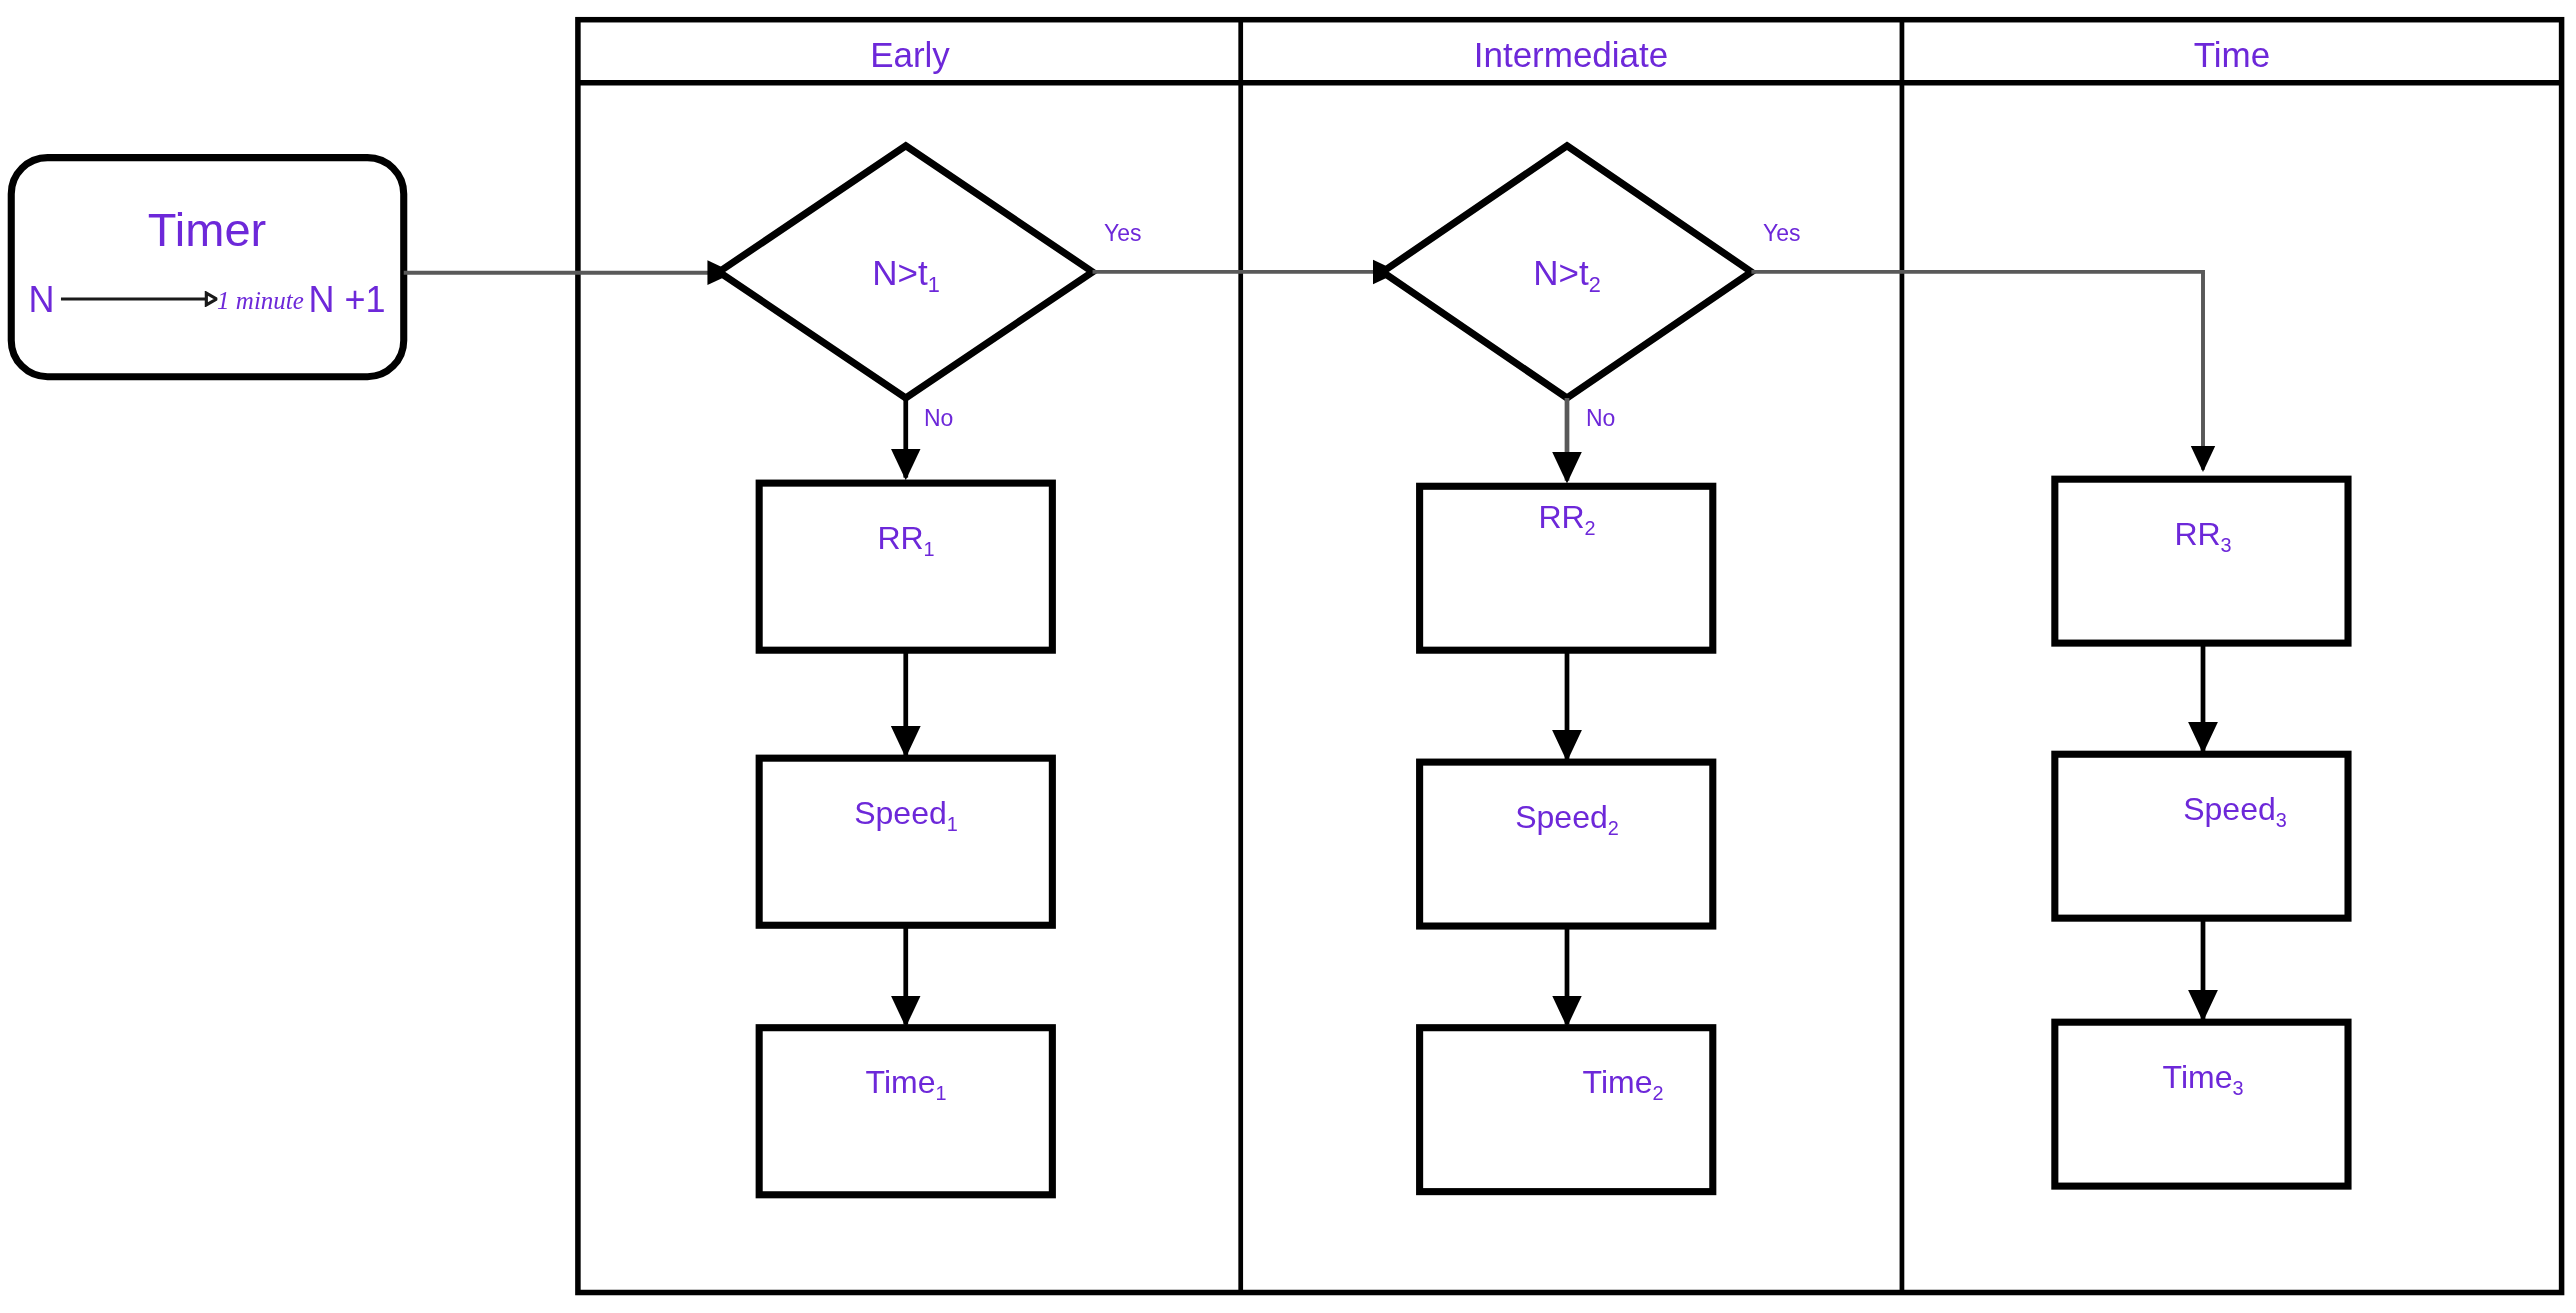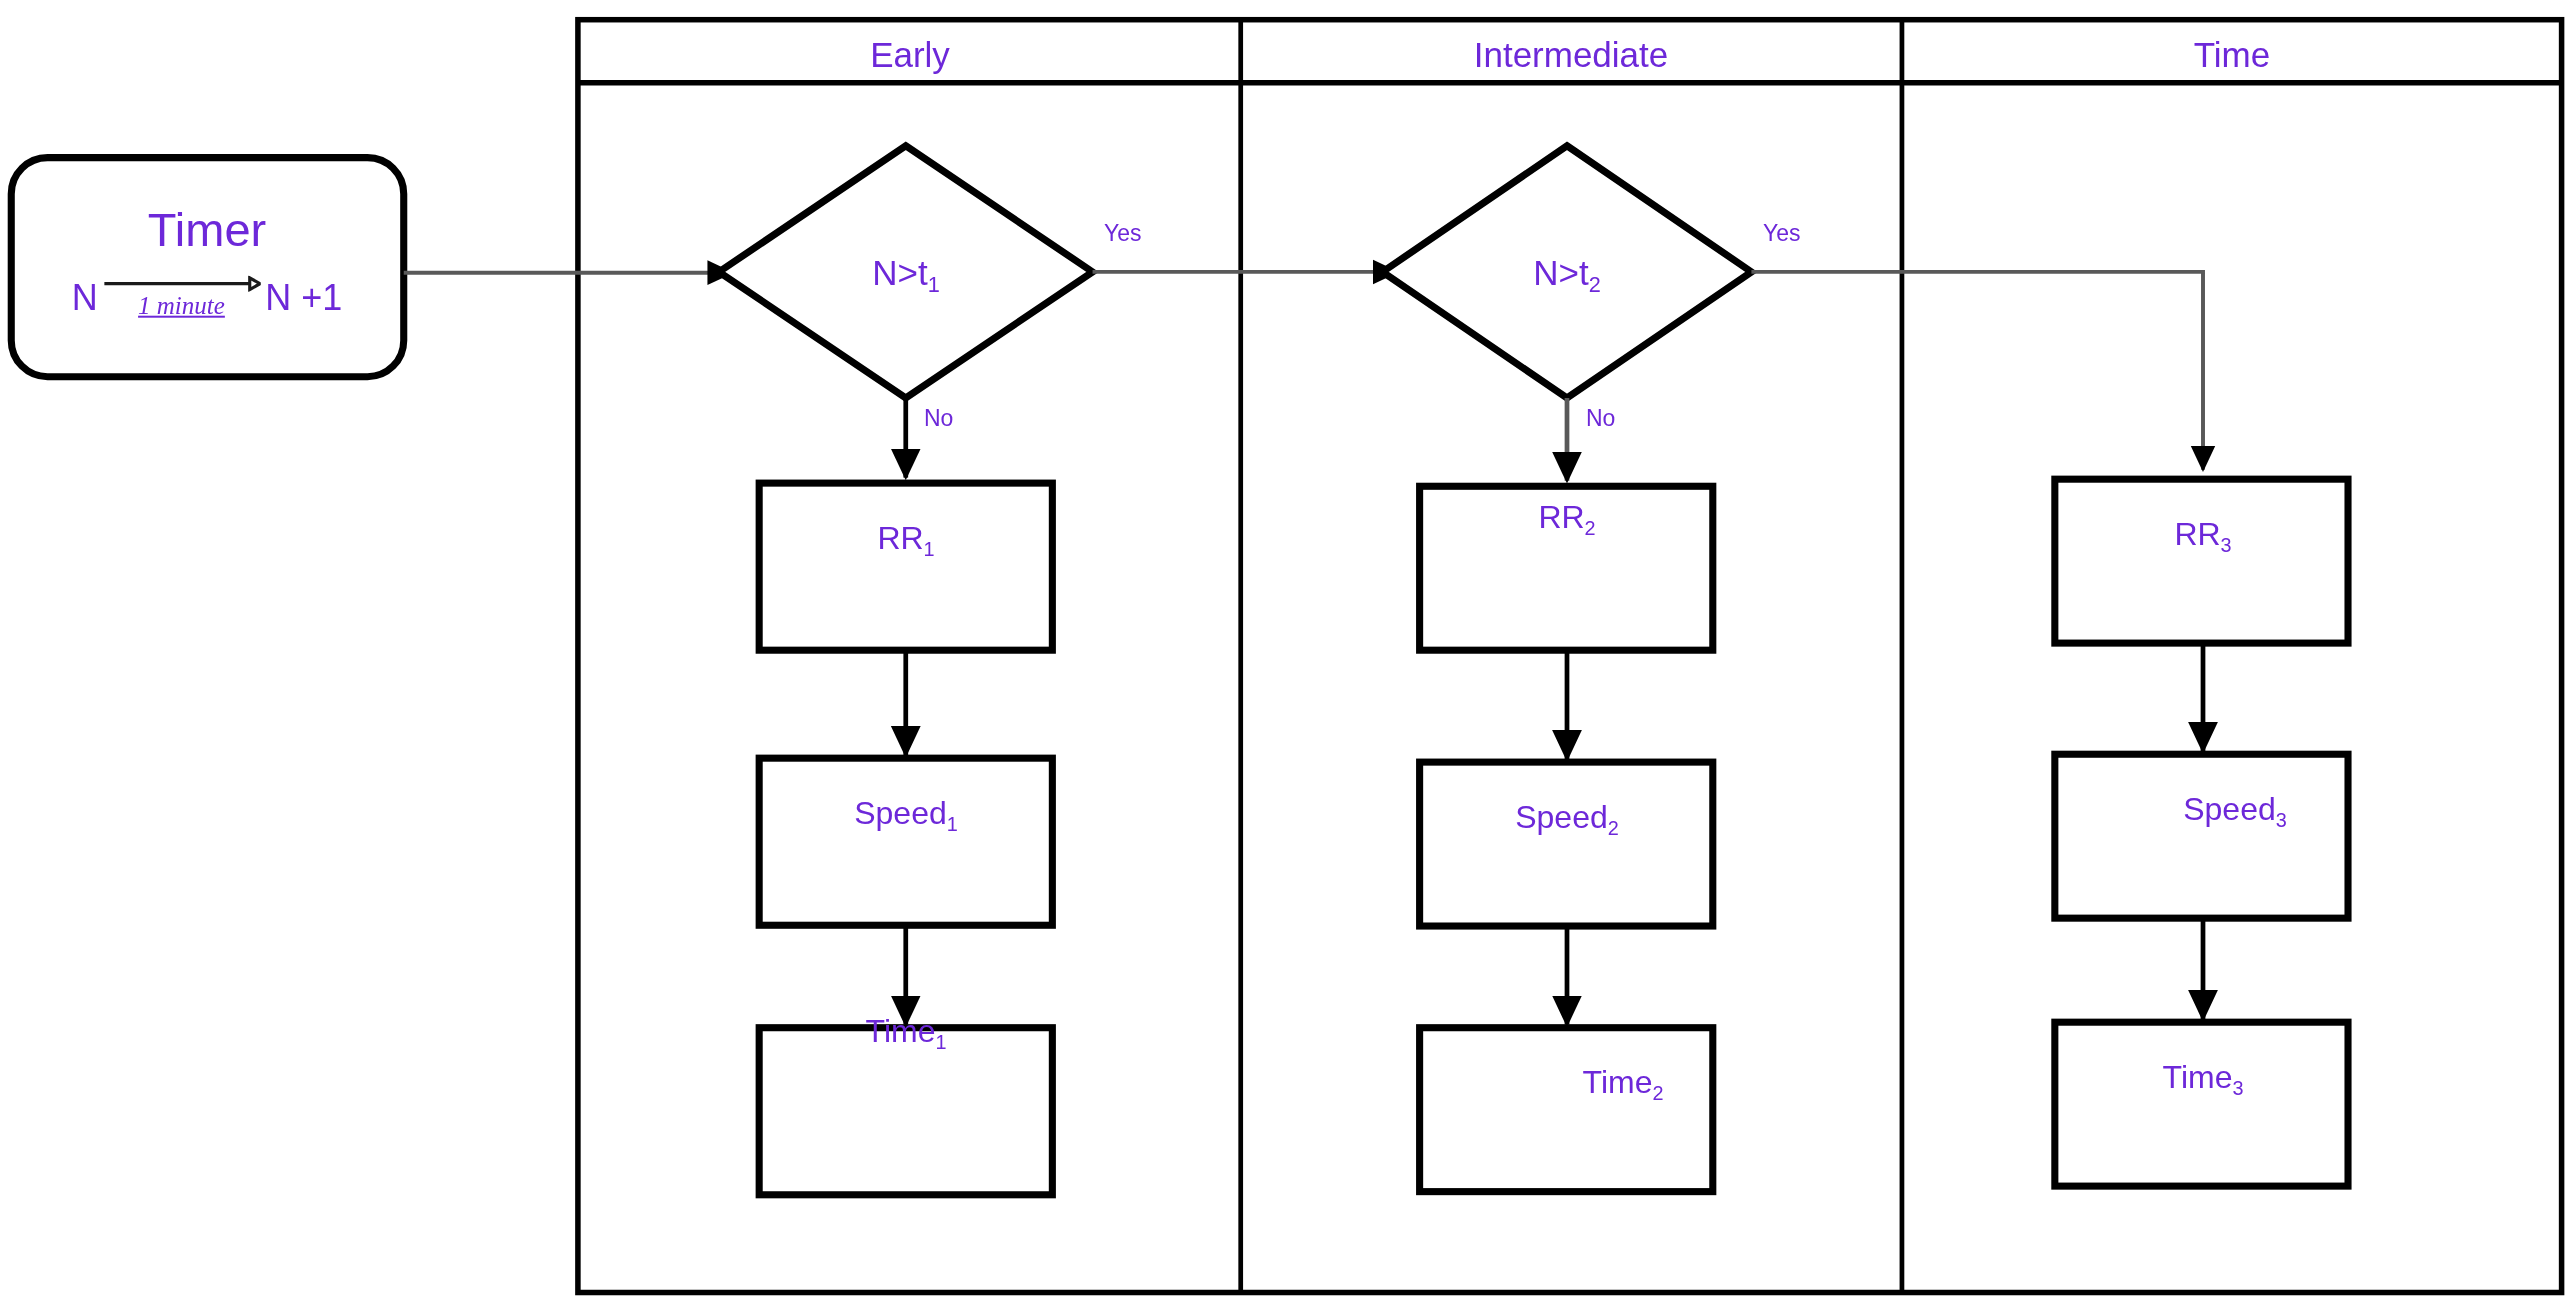--- a/index.html
+++ b/index.html
@@ -54,28 +54,27 @@
     font-size: 36px;
   }
   sub {
     font-size: 0.62em;
     vertical-align: baseline;
     position: relative;
     top: 0.33em;
   }
   .frac-arrow {
     display: inline-flex;
-    flex-direction: column;
+    flex-direction: row;
     align-items: center;
     justify-content: flex-end;
     vertical-align: middle;
     margin: 0 4.7px;
     position: relative;
     top: -3.2px;
-    text-decoration: underline;
   }
   .frac-arrow .arrow-svg {
     display: block;
   }
   .frac-arrow .rate {
     font-size: 25px;
     font-style: italic;
     font-family: "Liberation Serif", serif;
     margin-top: 1.6px;
   }
@@ -155,21 +154,21 @@
   <div class="lbl lbl-center diamond-label" style="left:906px; top:272px;"><span>N&gt;t</span><sub>1</sub></div>
   <div class="lbl branch-label" style="left:1104px; top:222px;">Yes</div>
   <div class="lbl branch-label" style="left:924px; top:407px;">No</div>
 
   <div class="lbl lbl-center diamond-label" style="left:1567px; top:272px;"><span>N&gt;t</span><sub>2</sub></div>
   <div class="lbl branch-label" style="left:1763px; top:222px;">Yes</div>
   <div class="lbl branch-label" style="left:1586px; top:407px;">No</div>
 
   <div class="lbl lbl-center node-label" style="left:906px; top:538px;"><span>RR</span><sub>1</sub></div>
   <div class="lbl lbl-center node-label" style="left:906px; top:813px;"><span>Speed</span><sub>1</sub></div>
-  <div class="lbl lbl-center node-label" style="left:906px; top:1031px;"><span>Time</span><sub>1</sub></div>
+  <div class="lbl lbl-center node-label" style="left:906px; top:1082px;"><span>Time</span><sub>1</sub></div>
 
   <div class="lbl lbl-center node-label" style="left:1567px; top:517px;"><span>RR</span><sub>2</sub></div>
   <div class="lbl lbl-center node-label" style="left:1567px; top:817px;"><span>Speed</span><sub>2</sub></div>
   <div class="lbl lbl-center node-label" style="left:1623px; top:1082px;"><span>Time</span><sub>2</sub></div>
 
   <div class="lbl lbl-center node-label" style="left:2203px; top:534px;"><span>RR</span><sub>3</sub></div>
   <div class="lbl lbl-center node-label" style="left:2203px; top:809px;margin-left:32px;"><span>Speed</span><sub>3</sub></div>
   <div class="lbl lbl-center node-label" style="left:2203px; top:1077px;"><span>Time</span><sub>3</sub></div>
 
 </div>

